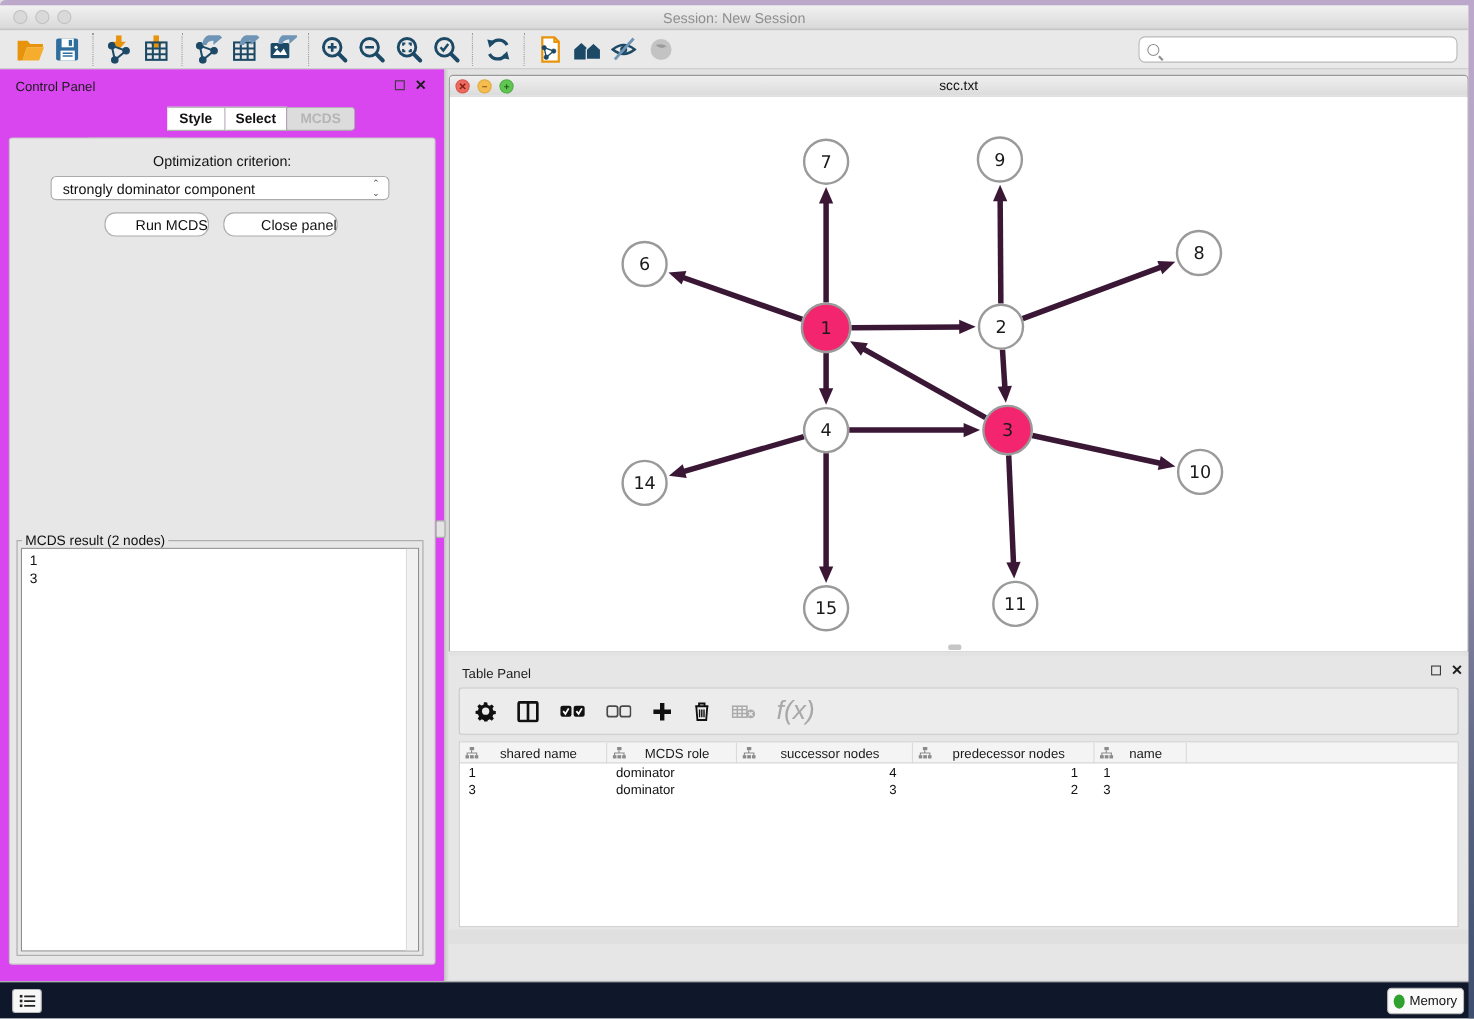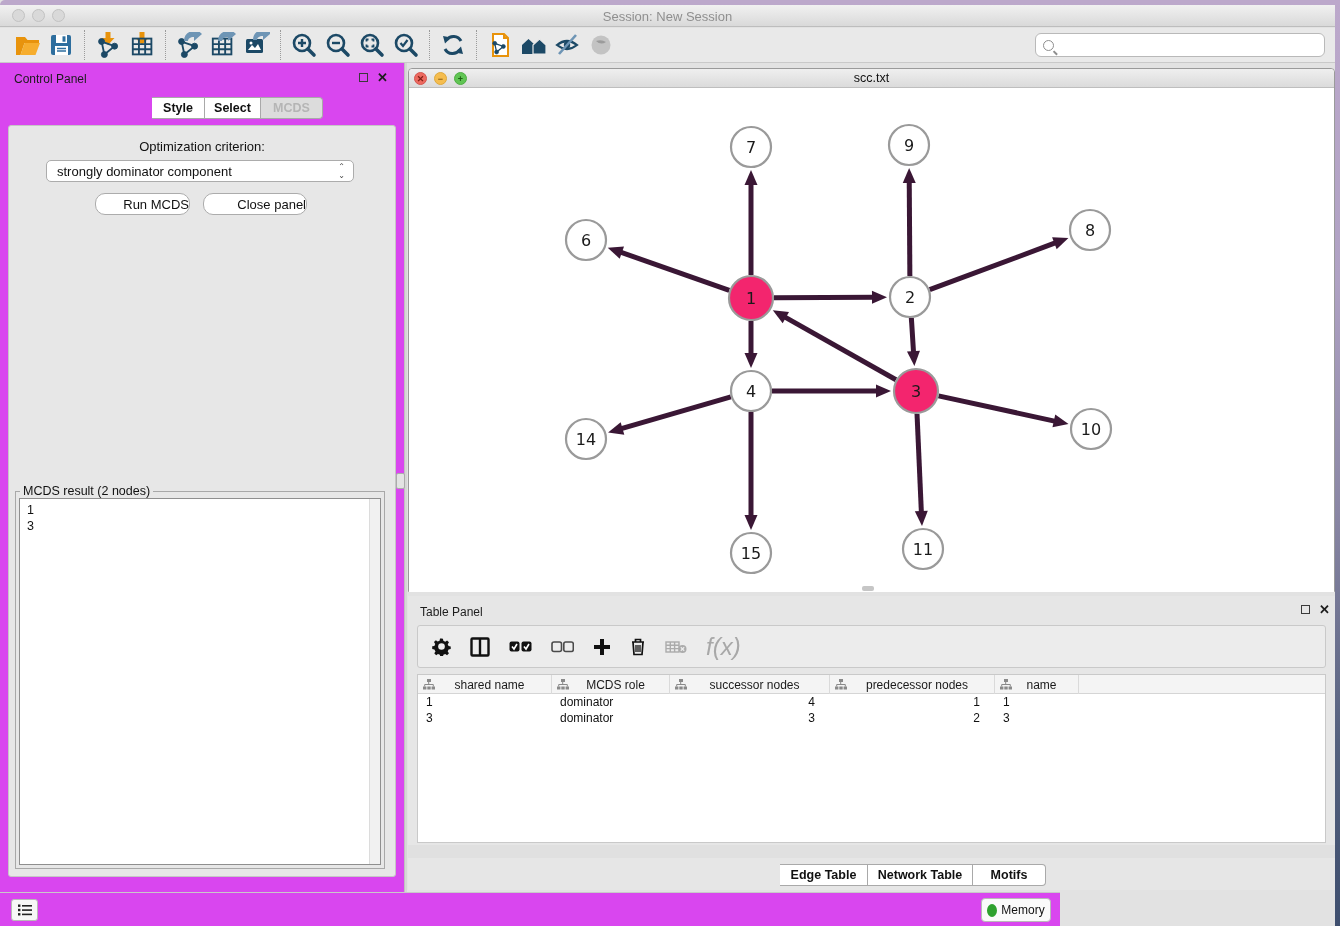--- a/index.html
+++ b/index.html
@@ -88,22 +88,22 @@
   .gt-header { display:flex; height:19px; background:#F4F4F4; border-bottom:1px solid #D5D5D5; }
   .gt-hcell { position:relative; display:flex; align-items:center; justify-content:center;
     font-size:12px; color:#1A1A1A; border-right:1px solid #DADADA; height:19px; }
   .gt-hcell svg { position:absolute; left:5px; top:4px; }
   .gt-row { display:flex; height:16px; font-size:12px; color:#111; }
   .gt-cell { height:16px; line-height:16px; white-space:nowrap; overflow:hidden; }
   .tp-tabs { position:absolute; left:283px; top:268px; height:22px; display:flex; }
   .tp-strip { position:absolute; left:0; top:249px; width:927px; height:13px; background:#E0E0E0; }
 
   
-  .statusbar { position:absolute; left:0; top:892px; width:1060px; height:34px;
-    background:#d946ef; border-top:1px solid #C9C9C9; }
+  .statusbar { position:absolute; left:0; top:892px; width:1340px; height:34px;
+    background:#0f172a; border-top:1px solid #C9C9C9; }
   .list-btn { position:absolute; left:11px; top:6px; width:27px; height:22px; background:#F7F7F7;
     border:1px solid #B9B9B9; border-radius:3px; display:flex; align-items:center; justify-content:center; }
   .memory-btn { position:absolute; right:9px; top:5px; width:70px; height:24px; background:#FAFAFA;
     border:1px solid #B9B9B9; border-radius:4px; display:flex; align-items:center; justify-content:center; gap:4px;
     font-size:12px; color:#111; }
   .mem-dot { width:10px; height:13px; border-radius:50%; background:#2EA12E; }
 </style>
 </head>
 <body>
 
@@ -513,26 +513,20 @@
         <div class="gt-row">
           <div class="gt-cell" style="width: 134px; text-align: left; padding: 0px 0px 0px 8px;">3</div>
           <div class="gt-cell" style="width: 118px; text-align: left; padding: 0px 0px 0px 8px;">dominator</div>
           <div class="gt-cell" style="width: 160px; text-align: right; padding: 0px 15px 0px 0px;">3</div>
           <div class="gt-cell" style="width: 165px; text-align: right; padding: 0px 15px 0px 0px;">2</div>
           <div class="gt-cell" style="width: 84px; text-align: left; padding: 0px 0px 0px 8px;">3</div>
         </div>
       </div>
   </div>
   <div class="tp-strip"></div>
-  <div class="tp-tabs" id="tp-tabs">
-      <div class="seg-tab sel" style="width: 89px; color: rgb(194, 194, 194); background: rgb(216, 216, 216); font-weight: 600;">Node Table</div>
-      <div class="seg-tab" style="width: 88px; font-weight: 600;">Edge Table</div>
-      <div class="seg-tab" style="width: 105px; font-weight: 600;">Network Table</div>
-      <div class="seg-tab" style="width: 73px; font-weight: 600;">Motifs</div>
-    </div>
 </div>
 
 <div class="statusbar">
   <div class="list-btn">
     <svg width="16" height="14" viewBox="0 0 16 14">
       <rect x="1" y="1.5" width="2.4" height="2.4" fill="#222"></rect>
         <rect x="5" y="2" width="10" height="1.6" fill="#222"></rect>
       <rect x="1" y="5.8" width="2.4" height="2.4" fill="#222"></rect>
         <rect x="5" y="6.3" width="10" height="1.6" fill="#222"></rect>
       <rect x="1" y="10.1" width="2.4" height="2.4" fill="#222"></rect>

